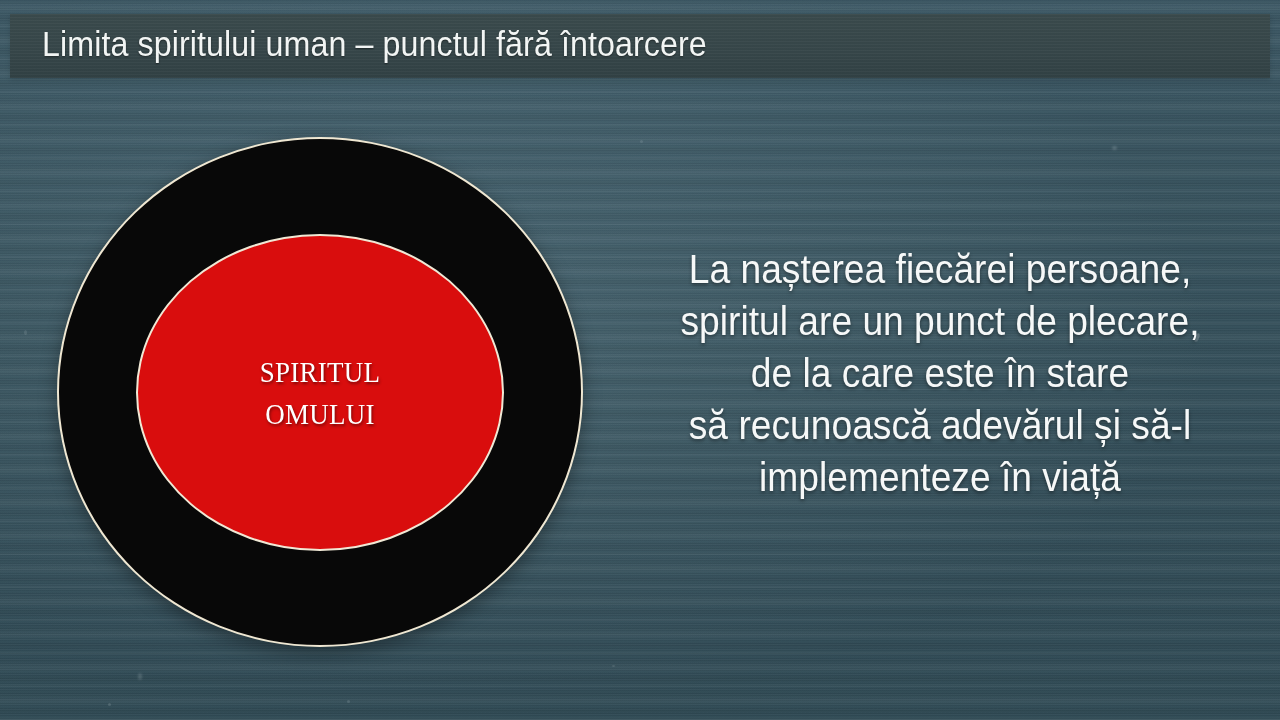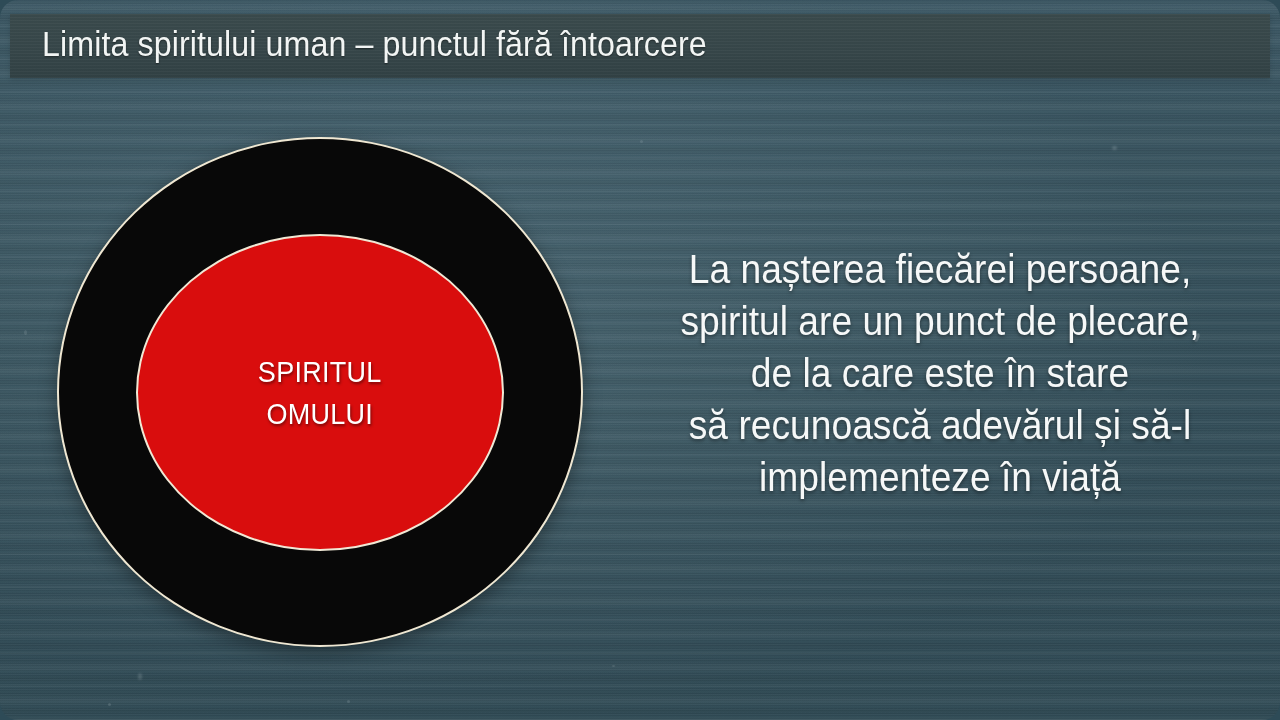--- a/index.html
+++ b/index.html
@@ -31,21 +31,20 @@
         rgba(255,255,255,0.05) 0px,
         rgba(255,255,255,0.00) 3px,
         rgba(0,0,0,0.05) 9px,
         rgba(255,255,255,0.00) 14px,
         rgba(255,255,255,0.04) 19px,
         rgba(0,0,0,0.03) 26px,
         rgba(255,255,255,0.00) 33px
       ),
       radial-gradient(ellipse 80% 70% at 35% 45%, rgba(255,255,255,0.06), rgba(0,0,0,0.10) 75%),
       linear-gradient(180deg, #436270 0%, #3b5965 45%, #36535f 100%);
-    border-radius: 18px;
   }
 
   
   .speck {
     position: absolute;
     border-radius: 50%;
     background: rgba(226,235,238,0.55);
     pointer-events: none;
   }
   .speck.bright { background: rgba(244,249,250,0.95); }
@@ -112,20 +111,21 @@
     height: 317px;
     margin-left: -184px;
     margin-top: -158px;
     border-radius: 50%;
     background: #d90d0d;
     border: 2px solid #f0e8d5;
     box-sizing: border-box;
     display: flex;
     align-items: center;
     justify-content: center;
+    font-family: Liberation Serif, serif;
   }
   #circle-label {
     text-align: center;
     color: #ffffff;
     font-size: 30px;
     line-height: 42px;
     font-weight: 400;
     font-stretch: condensed;
     transform: scaleX(0.9);
     letter-spacing: 0.3px;

